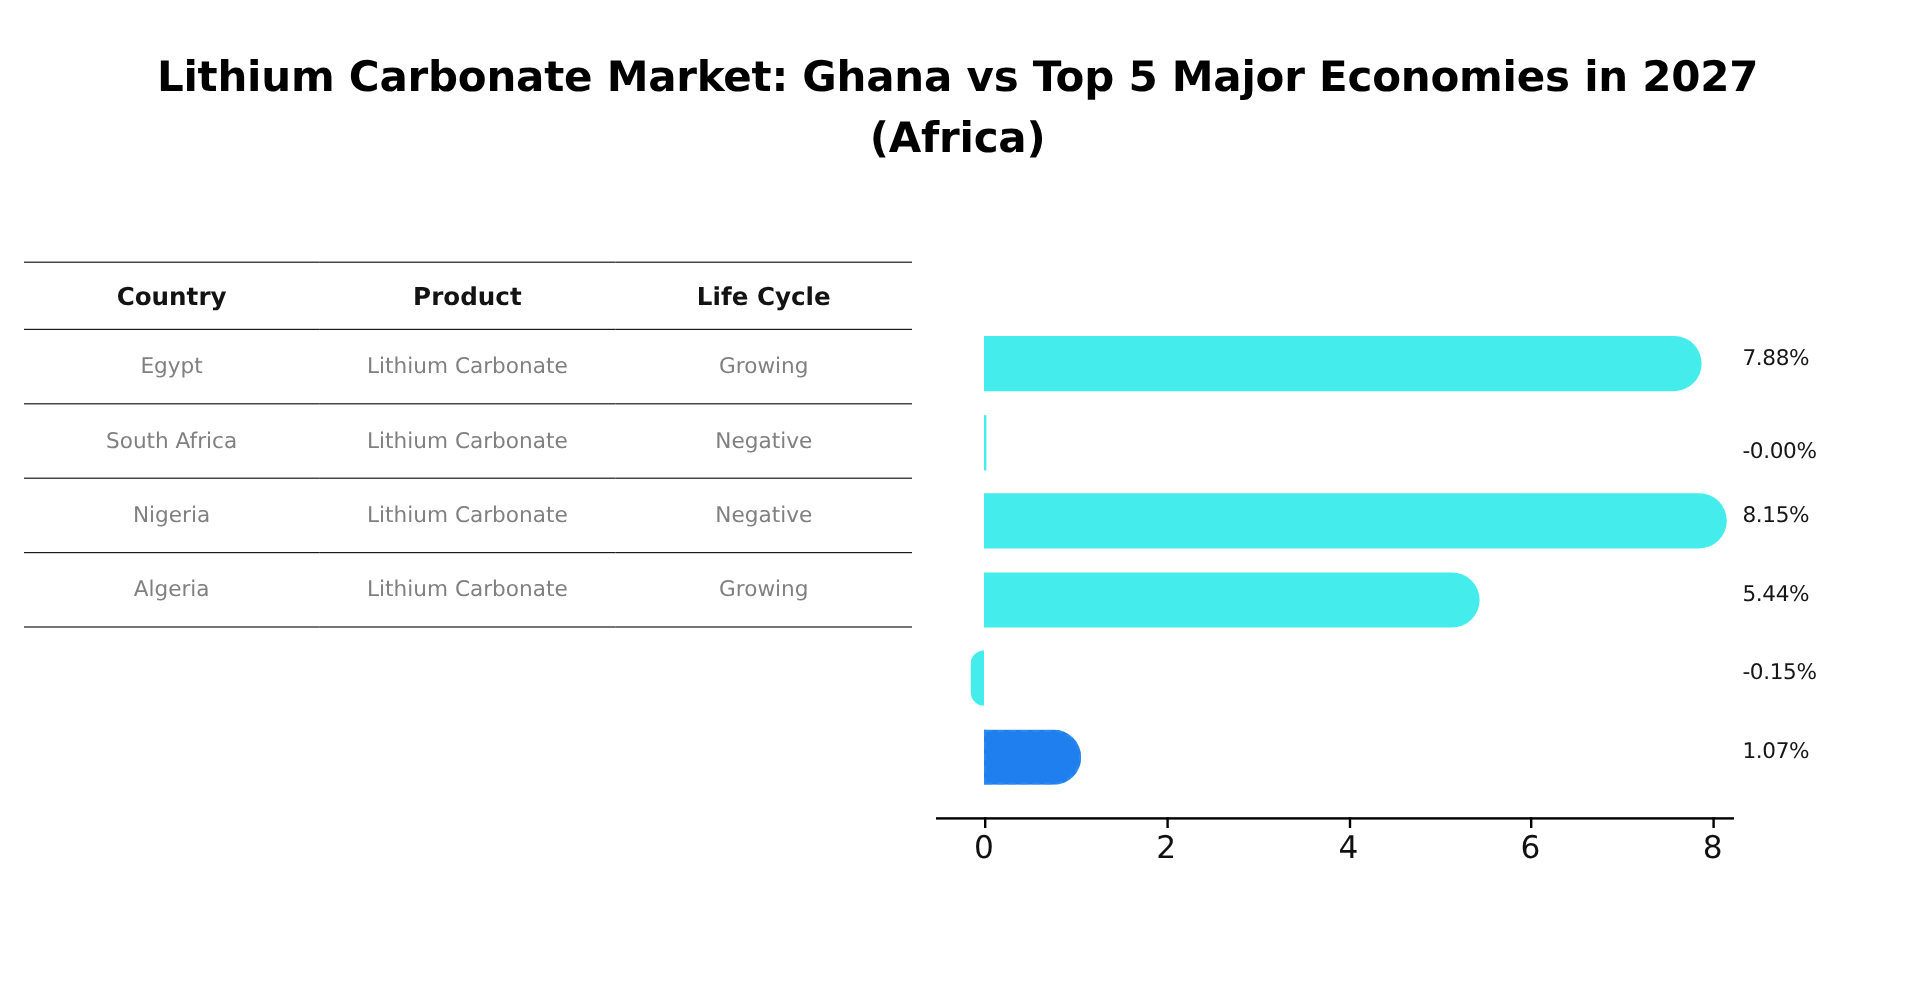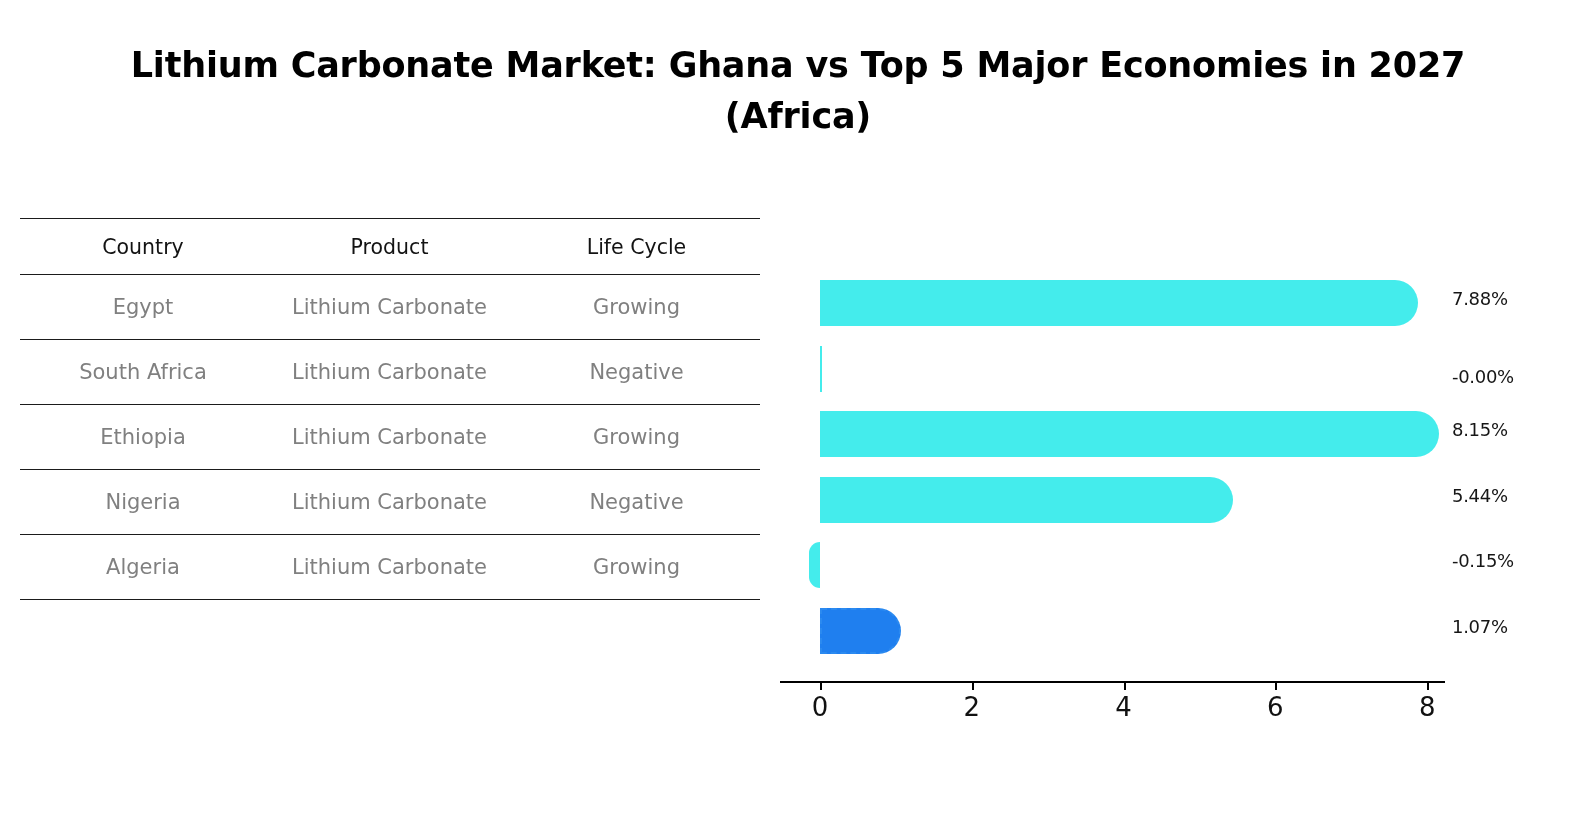--- a/index.html
+++ b/index.html
@@ -48,29 +48,29 @@
     border-collapse: collapse;
     width: 740px;
     table-layout: fixed;
   }
   table.info-table col.c-country { width: 246px; }
   table.info-table col.c-product { width: 247px; }
   table.info-table col.c-life    { width: 247px; }
 
   table.info-table th {
     font-size: 20.5px;
-    font-weight: normal;
+    font-weight: bold;
     color: #131313;
     text-align: center;
     padding: 16px 0 15px 0;
     border-top: 1.6px solid #1b1b1b;
     border-bottom: 1.6px solid #1b1b1b;
   }
   table.info-table td {
-    font-size: 21px;
+    font-size: 18px;
     font-weight: normal;
     color: #808080;
     text-align: center;
     padding: 20px 0 20px 0;
     border-bottom: 1.6px solid #1b1b1b;
     white-space: nowrap;
   }
   table.info-table tr.highlight td {
     color: #2b8af0;
   }
@@ -178,25 +178,20 @@
     <tbody id="table-body">
         <tr>
           <td>Egypt</td>
           <td>Lithium Carbonate</td>
           <td>Growing</td>
         </tr>
         <tr>
           <td>South Africa</td>
           <td>Lithium Carbonate</td>
           <td>Negative</td>
-        </tr>
-        <tr>
-          <td>Ethiopia</td>
-          <td>Lithium Carbonate</td>
-          <td>Growing</td>
         </tr>
         <tr>
           <td>Nigeria</td>
           <td>Lithium Carbonate</td>
           <td>Negative</td>
         </tr>
         <tr>
           <td>Algeria</td>
           <td>Lithium Carbonate</td>
           <td>Growing</td>

